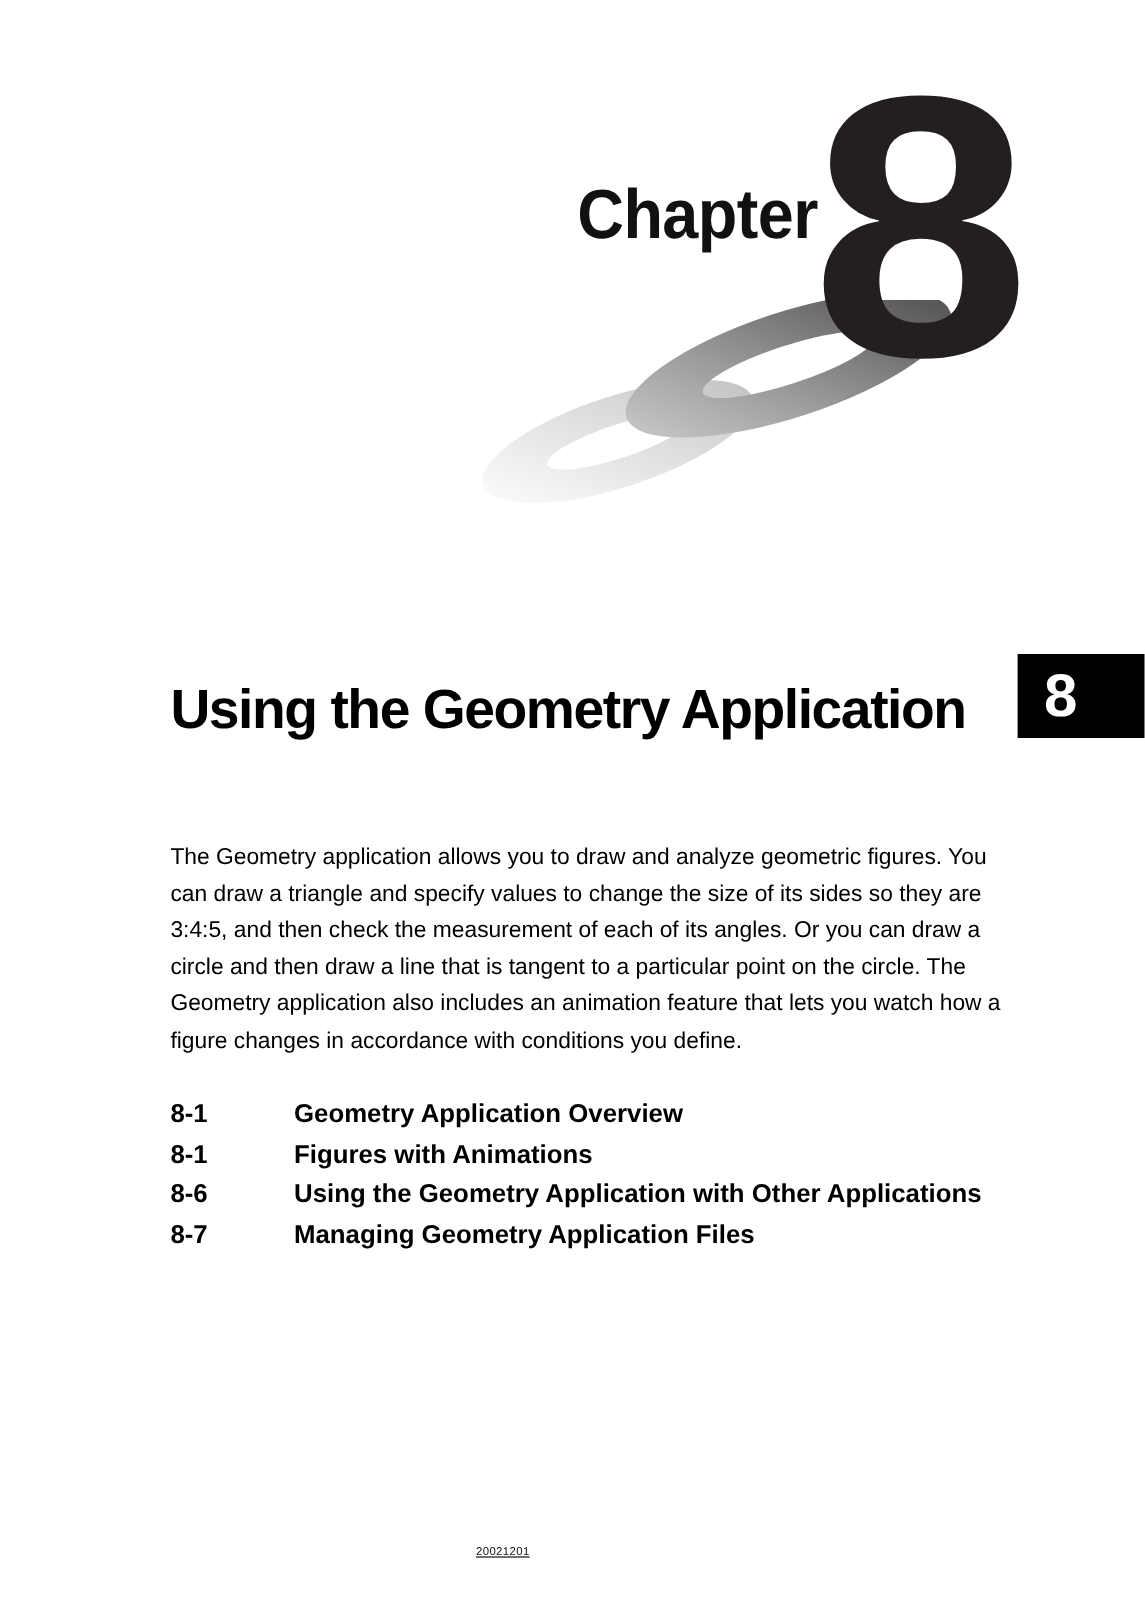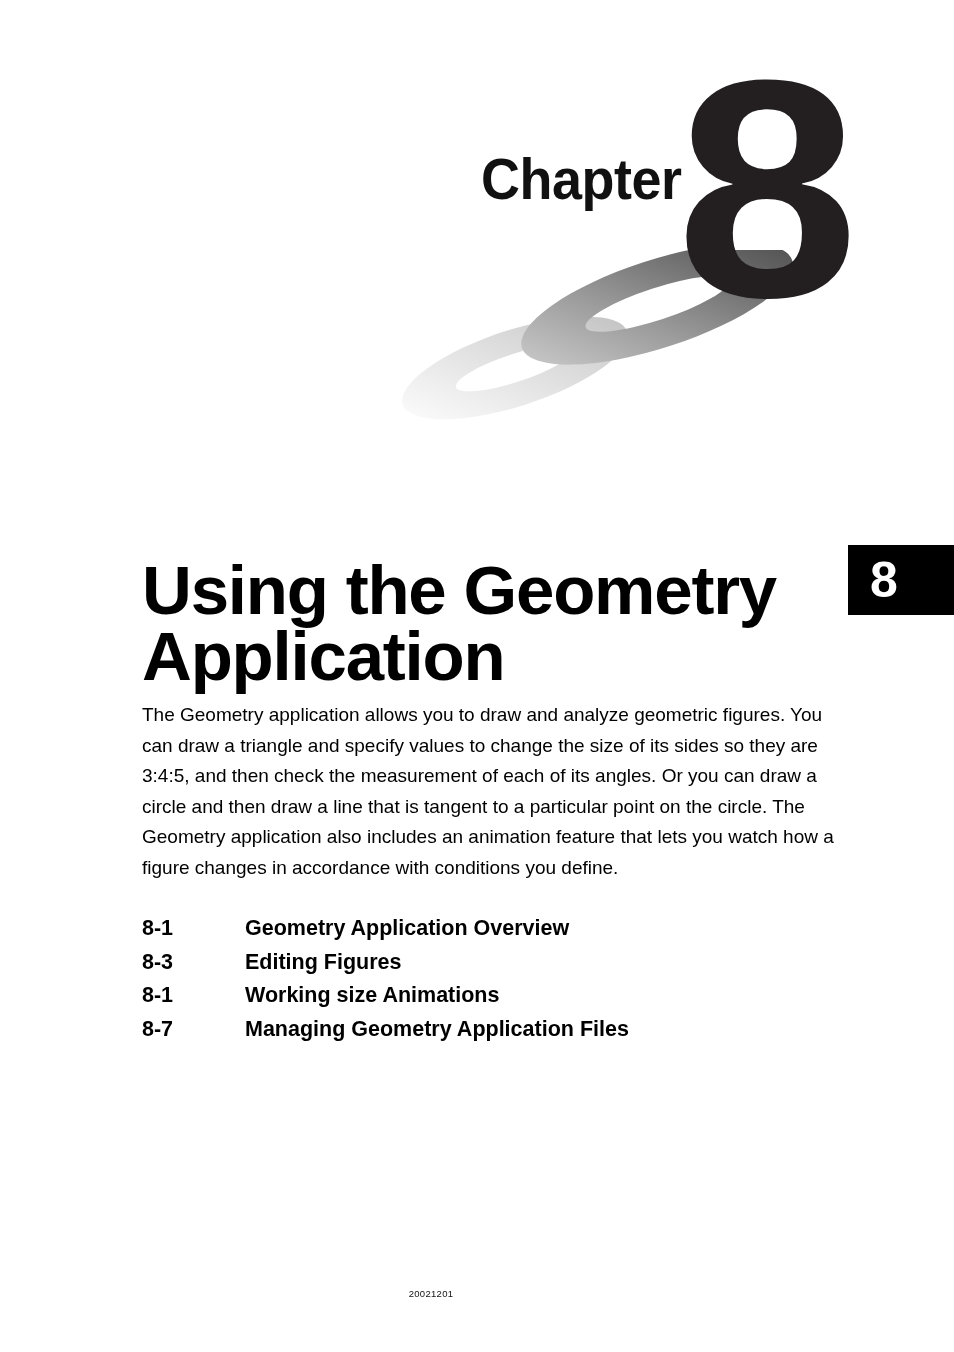--- a/index.html
+++ b/index.html
@@ -70,21 +70,21 @@
   
   #title-block {
     position: absolute;
     left: 142px;
     top: 558px;
     width: 690px;
   }
   #page-title {
     font-family: "Liberation Sans", sans-serif;
     font-weight: bold;
-    font-size: 69px;
+    font-size: 46px;
     line-height: 66px;
     letter-spacing: -1.2px;
     color: #000000;
     margin: 0;
   }
 
   
   #chapter-tab {
     position: absolute;
     left: 848px;
@@ -146,29 +146,30 @@
     flex: 0 0 55px;
   }
   .section-label {
     flex: 1 1 auto;
     margin-left: 48px;
   }
 
   
   #footer-code {
     position: absolute;
-    left: 16px;
+    left: 4px;
     top: 1288px;
     width: 830px;
     text-align: center;
     font-family: "Liberation Sans", sans-serif;
     font-size: 9.5px;
     line-height: 12px;
     color: #111111;
     letter-spacing: 0.3px;
+    text-decoration: underline;
   }
 </style>
 </head>
 <body>
 
 <div id="page">
 
   <div id="masthead">
 
     <svg id="chapter-shadow" viewBox="0 0 440 180" aria-hidden="true">
@@ -222,31 +223,31 @@
   <p id="intro-paragraph">The Geometry application allows you to draw and analyze geometric figures. You can draw a triangle and specify values to change the size of its sides so they are 3:4:5, and then check the measurement of each of its angles. Or you can draw a circle and then draw a line that is tangent to a particular point on the circle. The Geometry application also includes an animation feature that lets you watch how a figure changes in accordance with conditions you define.</p>
 
   <div id="section-list">
 
     <div class="section-row">
       <span class="section-number">8-1</span>
       <span class="section-label">Geometry Application Overview</span>
     </div>
 
 
-    <div class="section-row">
-      <span class="section-number">8-3</span>
-      <span class="section-label">Editing Figures</span>
-    </div>
 
 
     <div class="section-row">
       <span class="section-number">8-1</span>
-      <span class="section-label">Working size Animations</span>
-    </div>
-
+      <span class="section-label">Figures with Animations</span>
+    </div>
+
+    <div class="section-row">
+      <span class="section-number">8-6</span>
+      <span class="section-label">Using the Geometry Application with Other Applications</span>
+    </div>
 
     <div class="section-row">
       <span class="section-number">8-7</span>
       <span class="section-label">Managing Geometry Application Files</span>
     </div>
 
   </div>
 
   <div id="footer-code">20021201</div>
 

